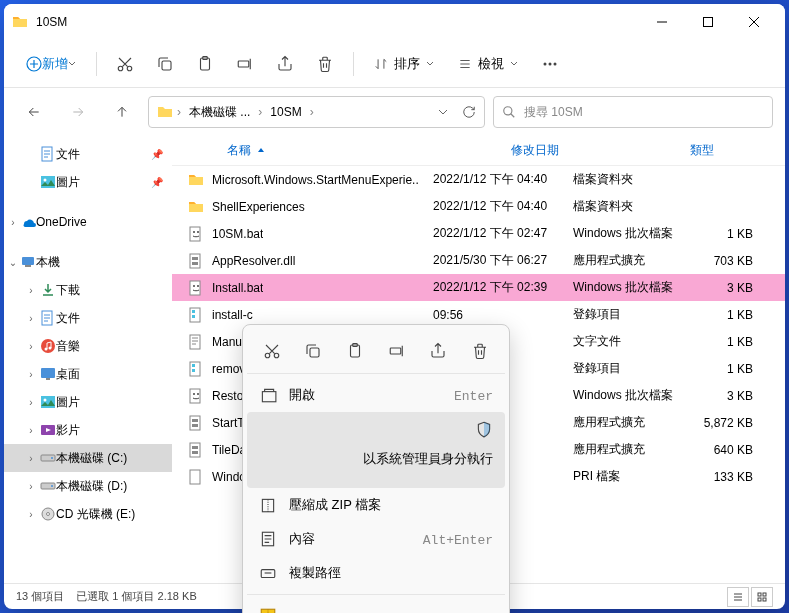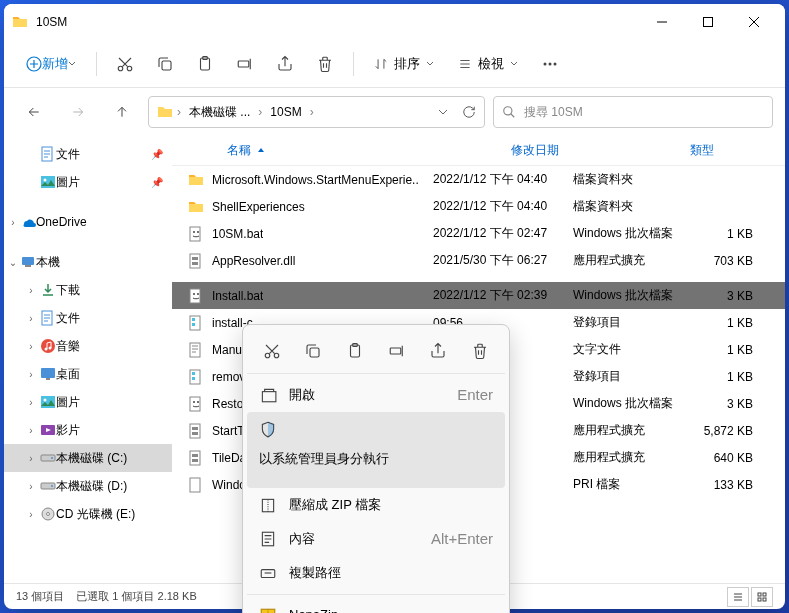--- a/index.html
+++ b/index.html
@@ -32,34 +32,34 @@
 .sb-pin { margin-left: auto; color: #999; font-size: 10px; }
 .filelist { flex: 1; overflow: hidden; position: relative; display: flex; flex-direction: column; }
 .fl-header { display: flex; padding: 6px 0 6px 16px; font-size: 12px; color: #0066cc; border-bottom: 1px solid #eee; }
 .fl-header > div { cursor: pointer; margin-left: 39px; }
 .col-name { flex: 0 0 245px; display: flex; align-items: center; gap: 6px; }
 .col-date { flex: 0 0 140px; }
 .col-type { flex: 0 0 120px; }
 .col-size { flex: 0 0 60px; text-align: right; }
 .fl-rows { flex: 1; overflow-y: auto; }
 .fl-row { display: flex; padding: 5px 0 5px 16px; font-size: 12px; align-items: center; cursor: pointer; }
-.fl-row.sel { background: #737373; margin-top: 8px; }
+.fl-row.sel { background: #f9a8d4; }
 .fl-row .col-name { display: flex; align-items: center; gap: 8px; }
 .ficon { width: 16px; height: 16px; flex-shrink: 0; }
 .fname { overflow: hidden; text-overflow: ellipsis; white-space: nowrap; }
 .statusbar { height: 26px; border-top: 1px solid #e5e5e5; display: flex; align-items: center; padding: 0 12px; font-size: 11px; gap: 12px; color: #444; }
 .status-right { margin-left: auto; display: flex; gap: 2px; }
 .status-btn { width: 22px; height: 20px; border: 1px solid #ccc; display: flex; align-items: center; justify-content: center; cursor: pointer; }
 .ctxmenu { position: absolute; left: 242px; top: 324px; width: 268px; background: #f9f9f9; border: 1px solid #ccc; border-radius: 8px; box-shadow: 0 8px 24px rgba(0,0,0,0.2); padding: 4px; font-size: 13px; }
 .ctx-iconrow { display: flex; justify-content: space-around; padding: 6px 4px; border-bottom: 1px solid #e5e5e5; margin-bottom: 4px; }
 .ctx-ibtn { width: 36px; height: 32px; display: flex; align-items: center; justify-content: center; border-radius: 4px; cursor: pointer; }
-.ctx-item { display: flex; align-items: flex-start; padding: 8px 12px; border-radius: 4px; cursor: pointer; gap: 12px; }
+.ctx-item { display: flex; align-items: flex-end; padding: 8px 12px; border-radius: 4px; cursor: pointer; gap: 12px; }
 .ctx-item.hl { background: #e5e5e5; flex-direction: column; }
 .ctx-label { flex: 1; }
-.ctx-hint { color: #888; font-size: 15px; }
+.ctx-hint { color: #888; font-size: 13px; font-family: Liberation Mono, monospace; }
 .ctx-sep { height: 1px; background: #e5e5e5; margin: 4px 0; }
 .ctx-icon { width: 18px; height: 18px; flex-shrink: 0; }
 svg { display: block; }
 </style>
 </head>
 <body>
 
 <div class="window">
   <div class="titlebar">
     <svg class="titlebar-icon" viewBox="0 0 16 16">

